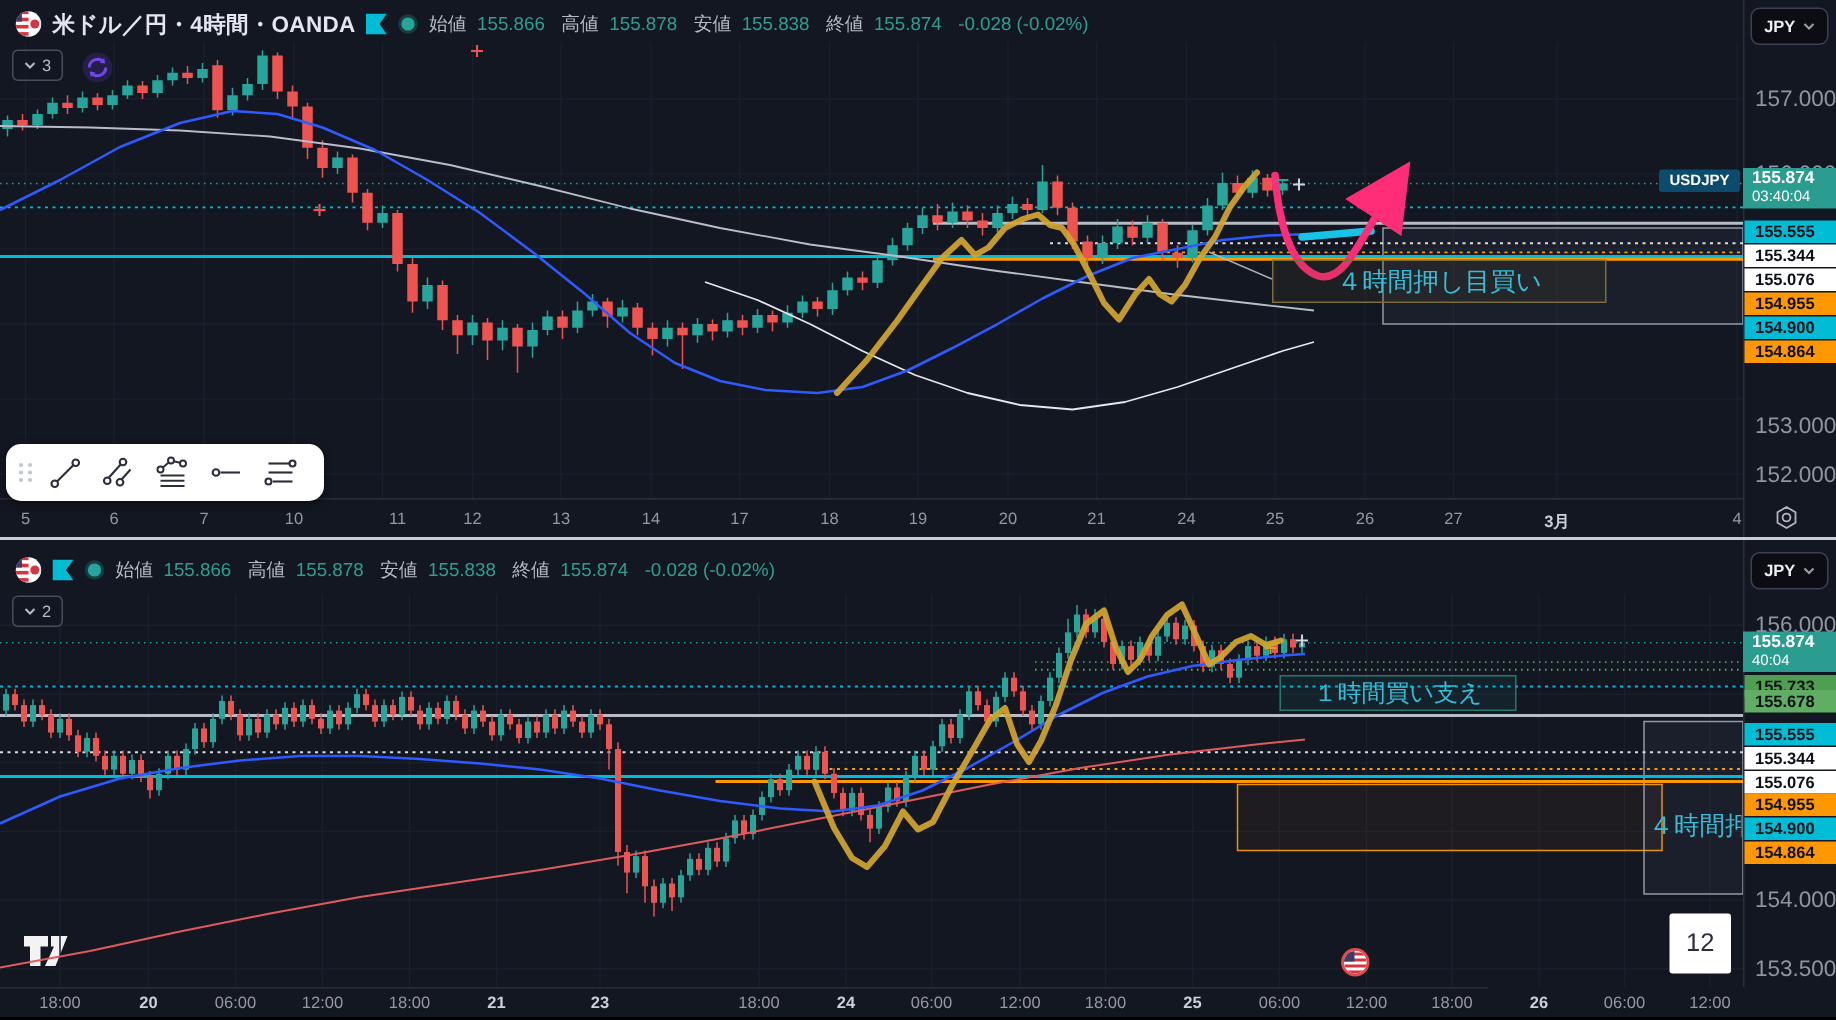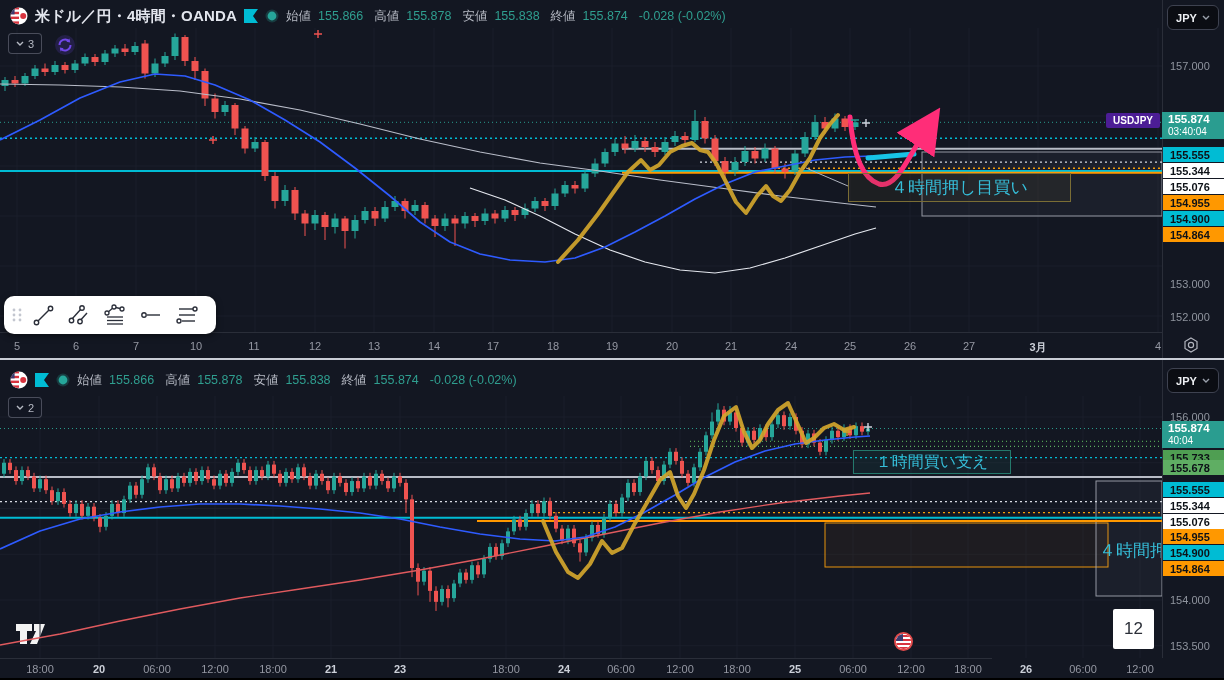--- a/index.html
+++ b/index.html
@@ -22,27 +22,27 @@
   #jpy1{top:5px;} #jpy2{top:368px;}
   .scale-col{position:absolute;left:1162px;width:62px;background:#131722;border-left:1px solid #2a2e39;z-index:7;}
   #scale1{top:0;height:358px;} #scale2{top:360px;height:298px;}
   .axis{position:absolute;left:0;background:#131722;border-top:1px solid #2a2e39;z-index:6;}
   #axis1{top:332px;height:26px;width:1162px;} #axis2{top:658px;height:20px;width:992px;}
   .tick{position:absolute;transform:translateX(-50%);font-size:11px;color:#9598a3;top:7px;}
   #axis2 .tick{top:4px;}
   .tick.b{color:#ccd0d9;font-weight:700;}
   .plabel{position:absolute;left:1163px;width:61px;height:15px;font-size:11px;font-weight:700;
     color:#0d1117;display:flex;align-items:center;padding-left:7px;box-sizing:border-box;z-index:8;}
-  .glabel{position:absolute;left:1170px;font-size:11px;color:#8f949e;transform:translateY(-50%);z-index:7;}
+  .glabel{position:absolute;left:1170px;font-size:15px;color:#8f949e;transform:translateY(-50%);z-index:7;}
   .badge{position:absolute;left:1162px;width:62px;z-index:8;background:#2a9d90;color:#fff;
     padding:1px 0 2px 6px;box-sizing:border-box;}
   #badge1{top:112px;} #badge2{top:421px;}
   .badge .r1{font-size:11.5px;font-weight:700;line-height:13px;}
   .badge .r2{font-size:10px;line-height:11px;}
-  #usdjpy-tag{position:absolute;left:1106px;top:113px;width:54px;height:15px;background:#4c1d95;
+  #usdjpy-tag{position:absolute;left:1106px;top:113px;width:54px;height:15px;background:#0c4a6e;
     color:#fff;font-size:10px;font-weight:700;border-radius:2px;display:flex;align-items:center;
     justify-content:center;z-index:8;}
   #divider{position:absolute;left:0;top:358px;width:1224px;height:2px;background:#c9cdd6;z-index:10;}
   #bottomstrip{position:absolute;left:0;top:678px;width:1224px;height:2px;background:#000;z-index:11;}
   #toolbar{position:absolute;left:4px;top:296px;width:212px;height:38px;background:#fff;border-radius:10px;
     box-shadow:0 2px 6px rgba(0,0,0,.5);display:flex;align-items:center;padding:0 6px;gap:2px;z-index:11;box-sizing:border-box;}
   .tool{width:34px;height:30px;display:flex;align-items:center;justify-content:center;border-radius:6px;}
   #callout1{position:absolute;left:848px;top:173px;width:221px;height:27px;border:1px solid #7a6d35;
     background:rgba(84,76,38,.16);display:flex;align-items:center;justify-content:center;
     font-size:17px;color:#36bed9;z-index:5;}
@@ -726,21 +726,21 @@
       </svg>
   </div>
 
   <div id="scale1" class="scale-col" data-interactable="true"></div>
   <div id="scale2" class="scale-col" data-interactable="true"></div>
   <div id="axis1" class="axis" data-interactable="true">
       <span class="tick" data-interactable="false" style="left: 17px;">5</span>
       <span class="tick" data-interactable="false" style="left: 76px;">6</span>
       <span class="tick" data-interactable="false" style="left: 136px;">7</span>
       <span class="tick" data-interactable="false" style="left: 196px;">10</span>
-      <span class="tick" data-interactable="false" style="left: 254px;">11</span>
+      <span class="tick" data-interactable="false" style="left: 265px;">11</span>
       <span class="tick" data-interactable="false" style="left: 315px;">12</span>
       <span class="tick" data-interactable="false" style="left: 374px;">13</span>
       <span class="tick" data-interactable="false" style="left: 434px;">14</span>
       <span class="tick" data-interactable="false" style="left: 493px;">17</span>
       <span class="tick" data-interactable="false" style="left: 553px;">18</span>
       <span class="tick" data-interactable="false" style="left: 612px;">19</span>
       <span class="tick" data-interactable="false" style="left: 672px;">20</span>
       <span class="tick" data-interactable="false" style="left: 731px;">21</span>
       <span class="tick" data-interactable="false" style="left: 791px;">24</span>
       <span class="tick" data-interactable="false" style="left: 850px;">25</span>

